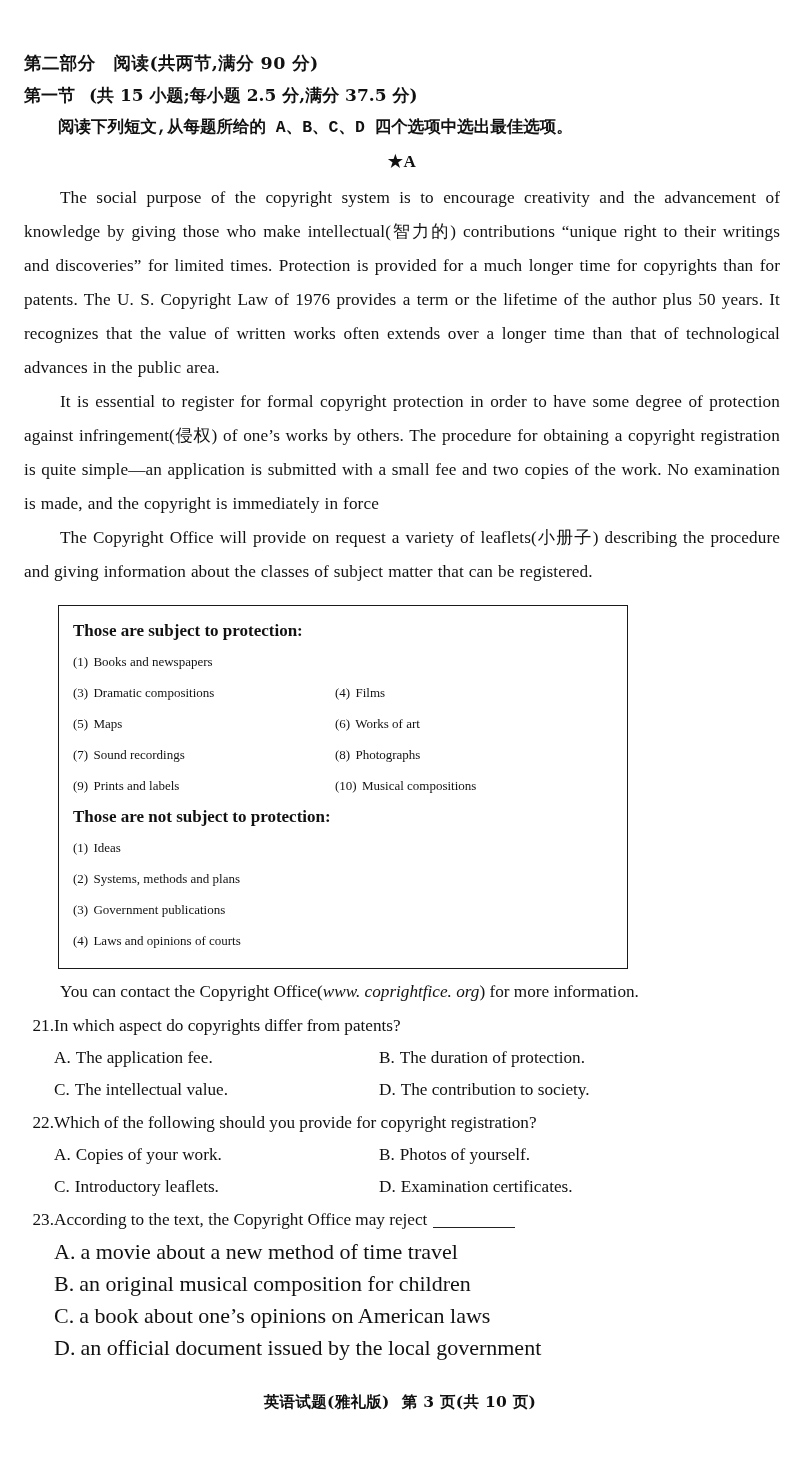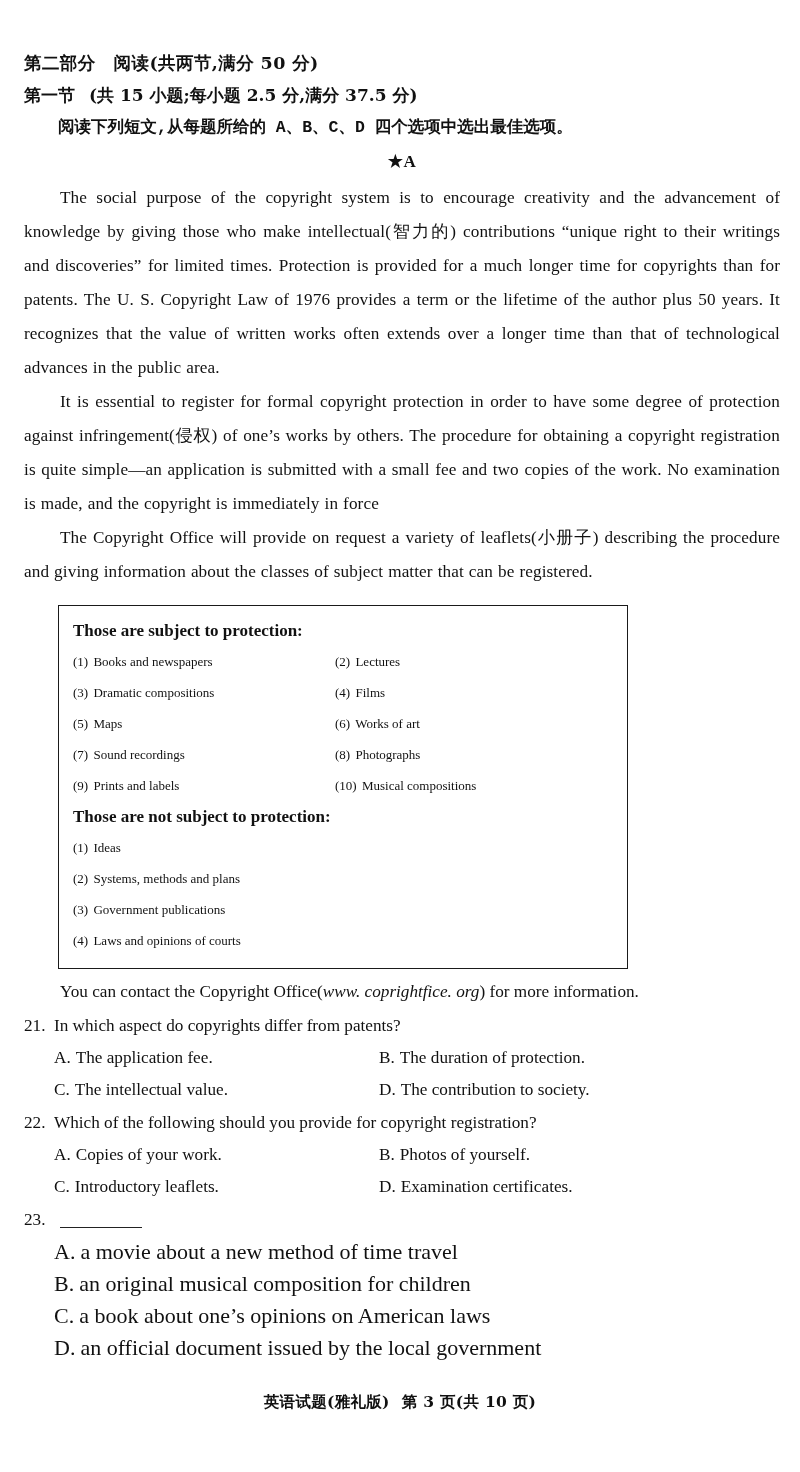--- a/index.html
+++ b/index.html
@@ -126,21 +126,21 @@
   .qblock { margin-top: 1px; }
   .qstem {
     font-size: 17.2px;
     line-height: 32px;
     margin: 0;
     display: flex;
     align-items: baseline;
   }
   .qstem .qnum {
     flex: 0 0 30px;
-    text-align: left;
+    text-align: right;
   }
   .qstem .qtext { flex: 1 1 auto; }
   .blank {
     display: inline-block;
     width: 82px;
     border-bottom: 1.4px solid #222;
     margin-left: 6px;
     vertical-align: -3px;
     height: 14px;
   }
@@ -175,41 +175,40 @@
   }
   .footer .sep { display: inline-block; width: 12px; }
 </style>
 </head>
 <body>
 
 <div class="page">
   <div class="content">
 
     <div class="cn-head">
-      <span>第二部分</span><span class="gap"></span><span>阅读(共两节,满分 50 分)</span>
+      <span>第二部分</span><span class="gap"></span><span>阅读(共两节,满分 90 分)</span>
     </div>
 
     <div class="cn-sub">
       <span>第一节</span><span class="gap"></span><span>(共 15 小题;每小题 2.5 分,满分 37.5 分)</span>
     </div>
 
     <div class="cn-instr">阅读下列短文,从每题所给的 A、B、C、D 四个选项中选出最佳选项。</div>
 
     <div class="star-line">★A</div>
 
     <p class="para">The social purpose of the copyright system is to encourage creativity and the advancement of knowledge by giving those who make intellectual(智力的) contributions “unique right to their writings and discoveries” for limited times. Protection is provided for a much longer time for copyrights than for patents. The U. S. Copyright Law of 1976 provides a term or the lifetime of the author plus 50 years. It recognizes that the value of written works often extends over a longer time than that of technological advances in the public area.</p>
     <p class="para">It is essential to register for formal copyright protection in order to have some degree of protection against infringement(侵权) of one’s works by others. The procedure for obtaining a copyright registration is quite simple—an application is submitted with a small fee and two copies of the work. No examination is made, and the copyright is immediately in force</p>
     <p class="para">The Copyright Office will provide on request a variety of leaflets(小册子) describing the procedure and giving information about the classes of subject matter that can be registered.</p>
 
     <div class="boxwrap">
       <div class="box-title">Those are subject to protection:</div>
 
       <div class="pairrow">
         <div class="cellA item"><span class="num">(1)</span> <span>Books and newspapers</span></div>
-        <div class="cellB item"><span class="num">(2)</span> <span>Lectures</span></div>
       </div>
       <div class="pairrow">
         <div class="cellA item"><span class="num">(3)</span> <span>Dramatic compositions</span></div>
         <div class="cellB item"><span class="num">(4)</span> <span>Films</span></div>
       </div>
       <div class="pairrow">
         <div class="cellA item"><span class="num">(5)</span> <span>Maps</span></div>
         <div class="cellB item"><span class="num">(6)</span> <span>Works of art</span></div>
       </div>
       <div class="pairrow">
@@ -257,21 +256,21 @@
       </div>
       <div class="opt2">
         <div class="o"><span class="optlabel">C.</span><span>Introductory leaflets.</span></div>
         <div class="o"><span class="optlabel">D.</span><span>Examination certificates.</span></div>
       </div>
     </div>
 
     <div class="qblock">
       <div class="qstem">
         <span class="qnum">23.</span>
-        <span class="qtext"><span class="blank"></span></span>
+        <span class="qtext"><span>According to the text, the Copyright Office may reject</span><span class="blank"></span></span>
       </div>
       <div class="opt1"><span class="optlabel">A.</span><span>a movie about a new method of time travel</span></div>
       <div class="opt1"><span class="optlabel">B.</span><span>an original musical composition for children</span></div>
       <div class="opt1"><span class="optlabel">C.</span><span>a book about one’s opinions on American laws</span></div>
       <div class="opt1"><span class="optlabel">D.</span><span>an official document issued by the local government</span></div>
     </div>
 
   </div>
 
   <div class="footer">

